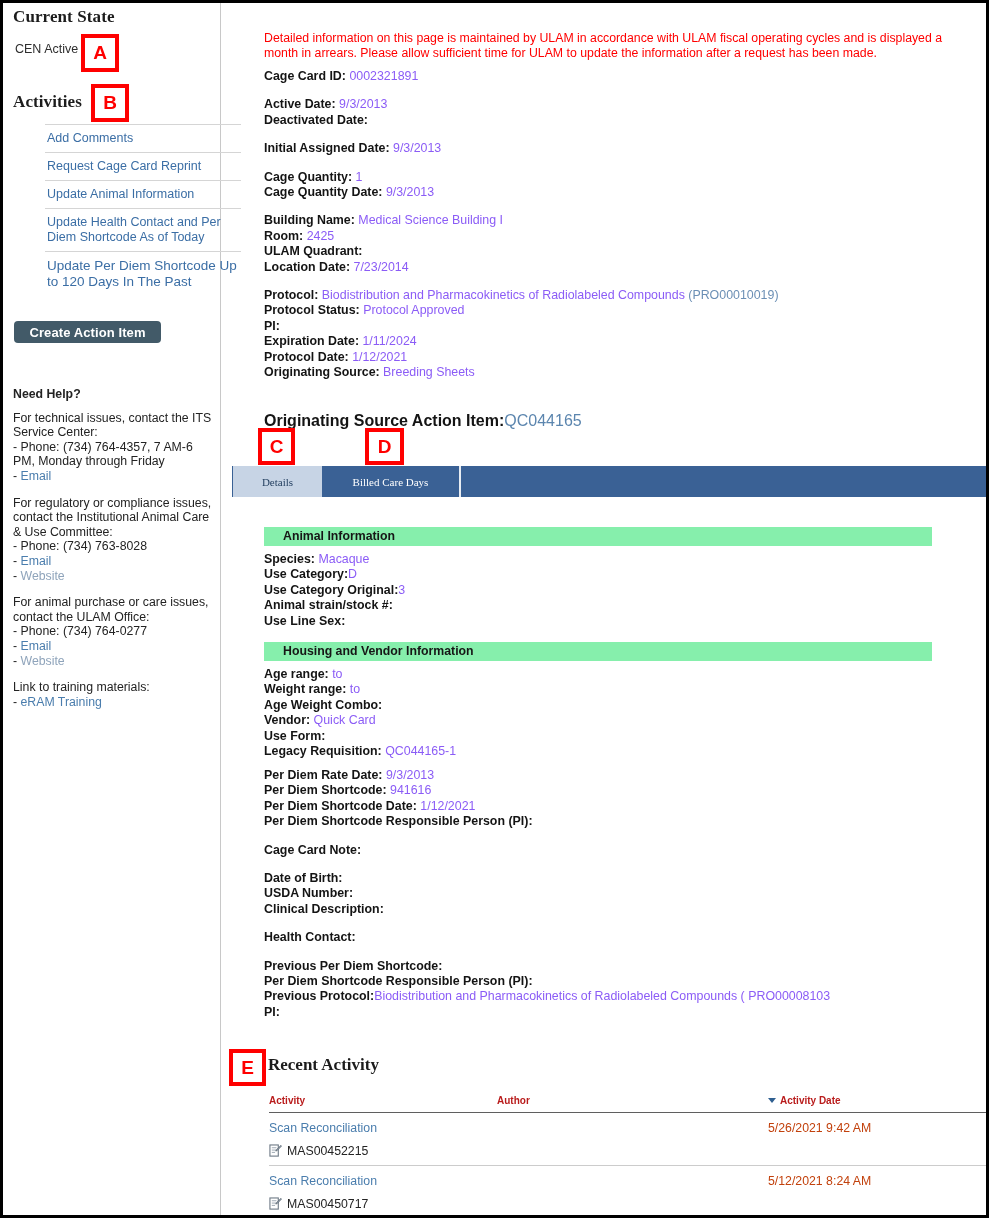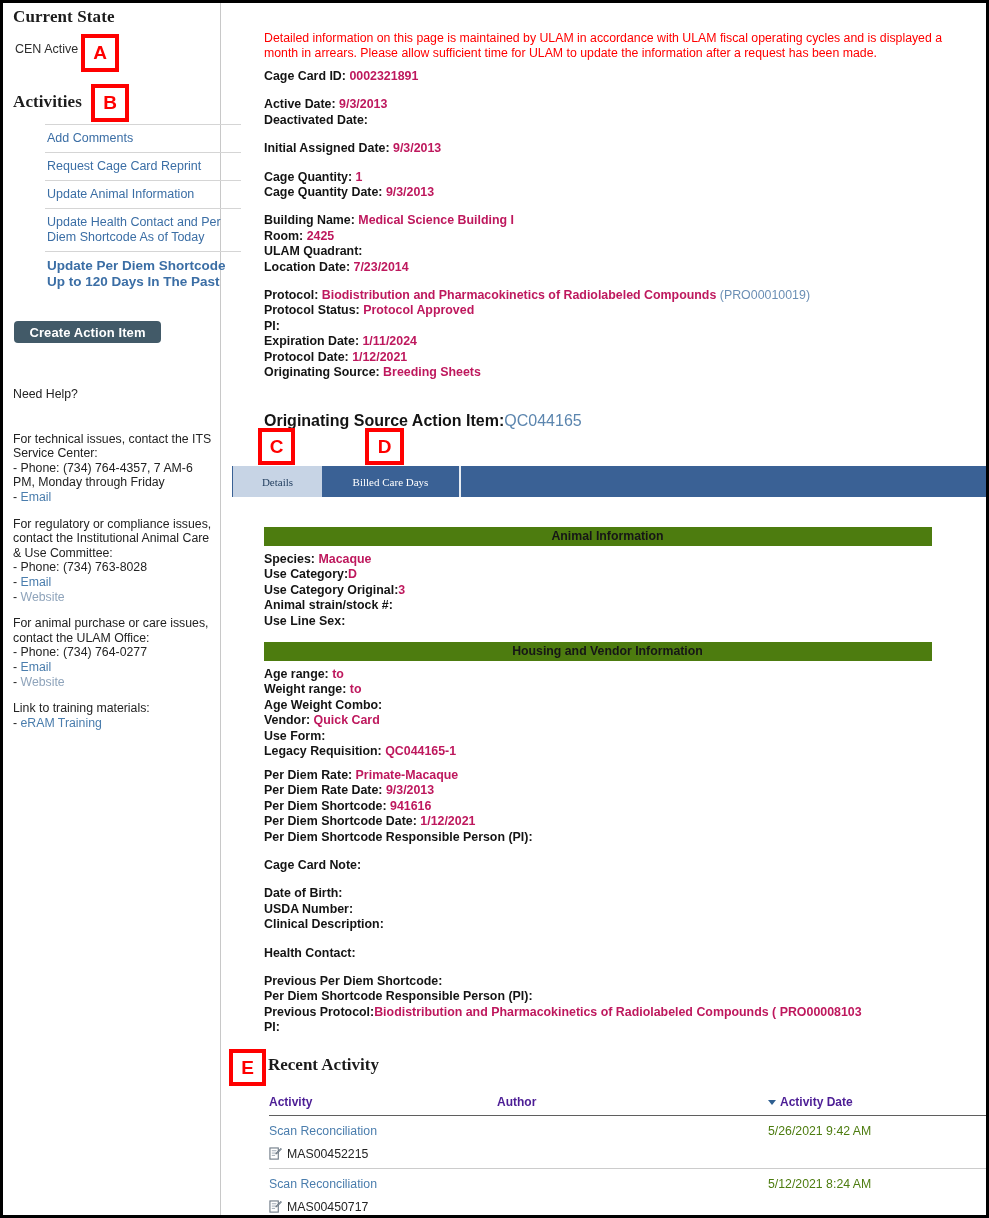--- a/index.html
+++ b/index.html
@@ -51,21 +51,21 @@
   }
   .act-item {
     border-top: 1px solid #d5d5d5;
     padding: 6px 1px 6px 2px;
     color: #3b6ea5;
     font-size: 12.5px;
     line-height: 15px;
     cursor: pointer;
   }
   .act-item.big { font-size: 13.5px; line-height: 16px; }
-  .act-item:last-child { border-bottom: none; font-weight: bold; }
+  .act-item:last-child { border-bottom: none; }
 
   #create-action-item {
     position:absolute; left:11px; top:318px;
     width: 147px; height: 22px;
     background: #425a68;
     border: none;
     border-radius: 4px;
     color: #ffffff;
     font-family: "Liberation Sans", sans-serif;
     font-size: 13px;
@@ -73,40 +73,40 @@
     cursor: pointer;
     letter-spacing: .1px;
   }
 
   #need-help {
     position:absolute; left:10px; top:384px; width: 205px;
     font-size: 12.3px;
     line-height: 14.6px;
     color: #232323;
   }
-  #need-help .nh-title { font-weight: normal; margin-bottom: 30px; }
+  #need-help .nh-title { font-weight: bold; margin-bottom: 9px; }
   #need-help p { margin: 0 0 12px 0; }
   #need-help .lnk { color:#4a7dad; cursor:pointer; }
   #need-help .lnk-dim { color:#8fa4bb; cursor:pointer; }
 
   
   #main {
     position: absolute;
     left: 228px; top: 0;
     right: 0; bottom: 0;
   }
   #alert-banner {
     position:absolute; left:33px; top:28px; width:712px;
     color:#ff0000;
     font-size:12.3px;
     line-height:15px;
   }
   .fld { font-size:12.4px; line-height:15.4px; white-space:nowrap; }
   .fld b { font-weight:bold; color:#141414; }
-  .fld .v { font-weight:bold; color:#be185d; }
+  .fld .v { font-weight:normal; color:#8b5cf6; }
   .link { color:#6b8fb5; }
   .link-strong { color:#5b85ae; cursor:pointer; }
 
   #field-block { position:absolute; left:33px; top:66px; }
   .grp { margin-bottom: 13px; }
   .grp:last-child { margin-bottom: 0; }
 
   #orig-src-action { position:absolute; left:33px; top:410px; font-size:16px; }
   .tabstrip {
     position:absolute; left:1px; top:463px; width:757px; height:31px;
@@ -131,67 +131,66 @@
     color:#ffffff;
     width:139px;
     border-right:2px solid #e8edf3;
   }
   .tab-filler { flex:1; background:#3a6195; }
 
   
   .sec-head {
     position:absolute;
     left:33px; width:668px; height:19px;
-    background:#4d7c0f;
+    background:#86efac;
     font-size:12.3px;
     font-weight:bold;
     color:#161616;
     padding-left:19px;
     box-sizing:border-box;
     line-height:19px;
-    text-align:center;
   }
   #sec-animal { top:524px; }
   #sec-housing { top:639px; }
   #animal-fields { position:absolute; left:33px; top:549px; }
   #housing-fields { position:absolute; left:33px; top:664px; }
   #lower-fields { position:absolute; left:33px; top:765px; }
 
   
   #recent-activity-title {
     position:absolute; left:37px; top:1052px;
     font-family:"Liberation Serif", serif;
     font-size:17px; font-weight:bold; color:#1c1c1c;
   }
   #act-table { position:absolute; left:38px; top:1092px; width:719px; }
   #act-table .thead {
     display:flex;
-    color:#4c1d95;
-    font-size:12px;
+    color:#b91c1c;
+    font-size:10px;
     font-weight:bold;
     padding-bottom:6px;
     border-bottom:1px solid #5f5f5f;
   }
   #act-table .th-activity { width:228px; }
   #act-table .th-author { width:271px; }
   #act-table .th-date { flex:1; }
   .caret-down {
     display:inline-block;
     width:0;height:0;
     border-left:4px solid transparent;
     border-right:4px solid transparent;
     border-top:5px solid #2f5f90;
     margin-right:4px;
     vertical-align:1px;
   }
   .arow { border-bottom:1px solid #cccccc; padding-top:8px; padding-bottom:7px; }
   .arow:last-child { border-bottom:none; }
   .arow .line1 { display:flex; }
   .arow .a-name { width:499px; color:#4a7dad; font-size:12.3px; cursor:pointer; }
-  .arow .a-date { flex:1; color:#4d7c0f; font-size:12.3px; }
+  .arow .a-date { flex:1; color:#c2410c; font-size:12.3px; }
   .arow .line2 { margin-top:9px; display:flex; align-items:center; font-size:12.3px; color:#242424; }
   .doc-icon { width:13px; height:14px; margin-right:5px; flex:none; }
 
   
   .anno {
     position:absolute;
     border:4px solid #ff0000;
     background:#ffffff;
     color:#ff0000;
     font-family:"Liberation Sans", sans-serif;
@@ -398,24 +397,20 @@
       </div>
       <div class="fld">
         <b>Legacy Requisition:</b>
         <span class="v">QC044165-1</span>
       </div>
     </div>
 
     <div id="lower-fields">
       <div class="grp">
         <div class="fld">
-          <b>Per Diem Rate:</b>
-          <span class="v">Primate-Macaque</span>
-        </div>
-        <div class="fld">
           <b>Per Diem Rate Date:</b>
           <span class="v">9/3/2013</span>
         </div>
         <div class="fld">
           <b>Per Diem Shortcode:</b>
           <span class="v">941616</span>
         </div>
         <div class="fld">
           <b>Per Diem Shortcode Date:</b>
           <span class="v">1/12/2021</span>

